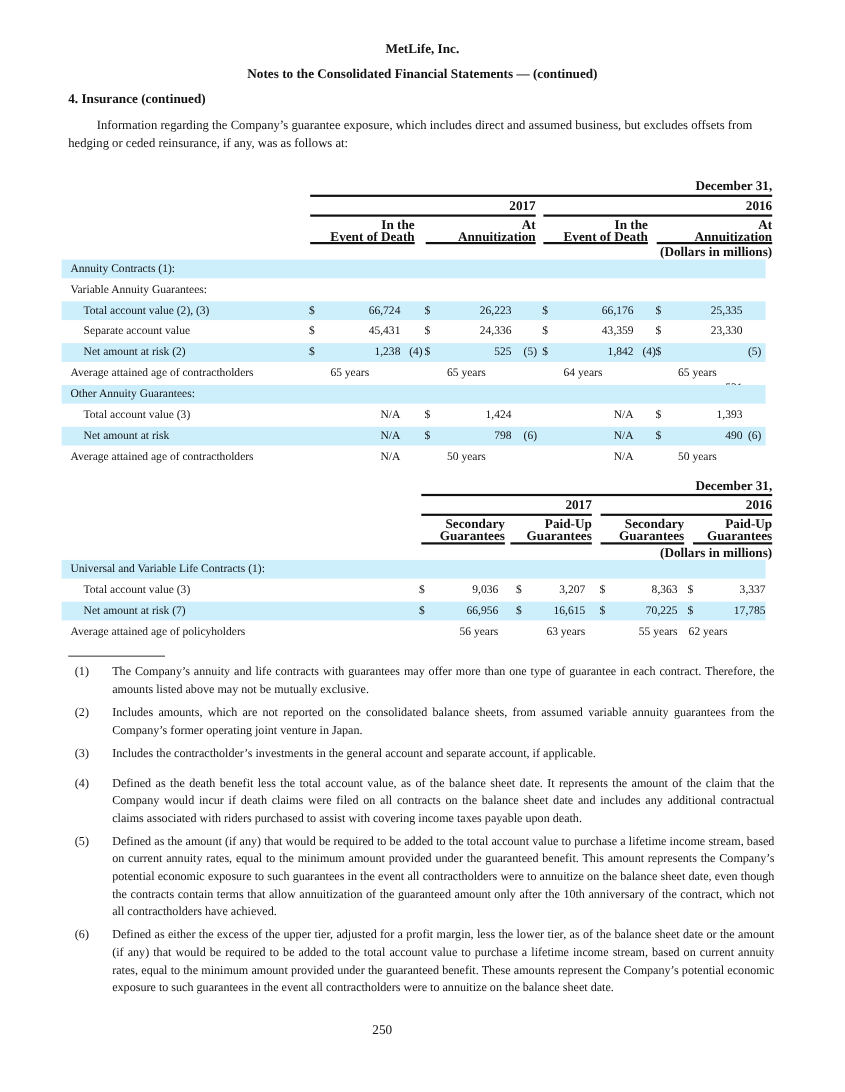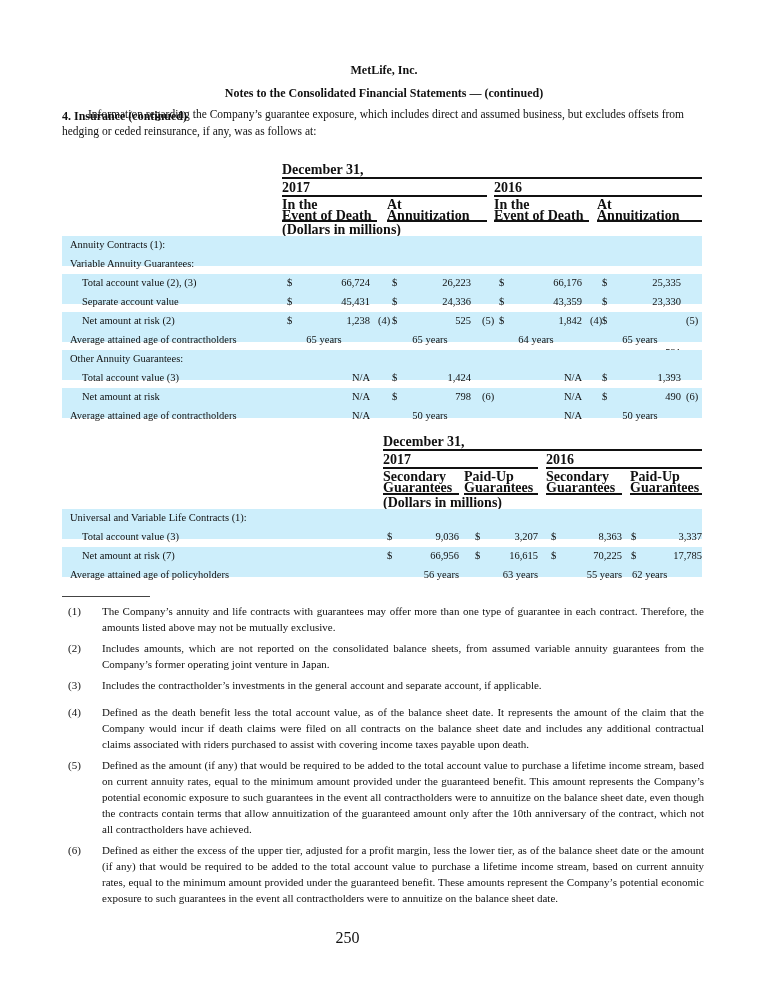--- a/index.html
+++ b/index.html
@@ -1,24 +1,24 @@
 <!DOCTYPE html>
 <html><head>
 <meta charset="utf-8">
 <style>
   html, body { margin:0; padding:0; background:#fff; }
   body { width:768px; height:993px; position:relative; overflow:hidden;
          font-family:"Liberation Serif", "DejaVu Serif", serif; color:#111; font-size:11px; }
   .abs { position:absolute; }
   .center { text-align:center; }
-  .hdr { font-family:"Liberation Serif", serif; font-weight:bold; font-size:12px;margin-top:26px; }
+  .hdr { font-family:"Liberation Serif", serif; font-weight:bold; font-size:12px; }
   .intro { left:62px; width:640px; font-size:11.5px; line-height:17px; text-indent:26px; }
-  .thead { font-weight:bold; font-size:14px; line-height:11px; text-align:left; }
+  .thead { font-weight:bold; font-size:12px; line-height:11px; text-align:right; }
   .rule { position:absolute; height:0; border-top:2px solid #111; }
-  .row { position:absolute; left:62px; width:640px; height:30px; }
+  .row { position:absolute; left:56px; width:640px; height:17px; }
   .row.shade { background:#cdeefb; }
   .row .lbl { position:absolute; top:3px; font-size:10.5px; white-space:nowrap; }
   .row .cell { position:absolute; top:3px; font-size:10.5px; white-space:nowrap; }
   .fn { position:absolute; left:68px; width:636px; font-size:11px; line-height:16px; }
   .fn .num { position:absolute; left:0; top:0; }
   .fn .txt { margin-left:34px; text-align:justify; }
   .footrule { position:absolute; left:62px; top:596px; width:88px; border-top:1px solid #444; }
 </style>
 </head>
 <body>
@@ -208,13 +208,13 @@
     <div class="fn" style="top: 757px;">
       <span class="num">(5)</span>
       <div class="txt">Defined as the amount (if any) that would be required to be added to the total account value to purchase a lifetime income stream, based on current annuity rates, equal to the minimum amount provided under the guaranteed benefit. This amount represents the Company’s potential economic exposure to such guarantees in the event all contractholders were to annuitize on the balance sheet date, even though the contracts contain terms that allow annuitization of the guaranteed amount only after the 10th anniversary of the contract, which not all contractholders have achieved.</div>
     </div>
     <div class="fn" style="top: 842px;">
       <span class="num">(6)</span>
       <div class="txt">Defined as either the excess of the upper tier, adjusted for a profit margin, less the lower tier, as of the balance sheet date or the amount (if any) that would be required to be added to the total account value to purchase a lifetime income stream, based on current annuity rates, equal to the minimum amount provided under the guaranteed benefit. These amounts represent the Company’s potential economic exposure to such guarantees in the event all contractholders were to annuitize on the balance sheet date.</div>
     </div>
   </div>
 
-<div class="abs center" style="left:0;width:695px;top:929px;font-size:16px;">250</div>
+<div class="abs center" style="left:0;width:695px;top:929px;font-size:12px;">250</div>
 
 </body></html>

